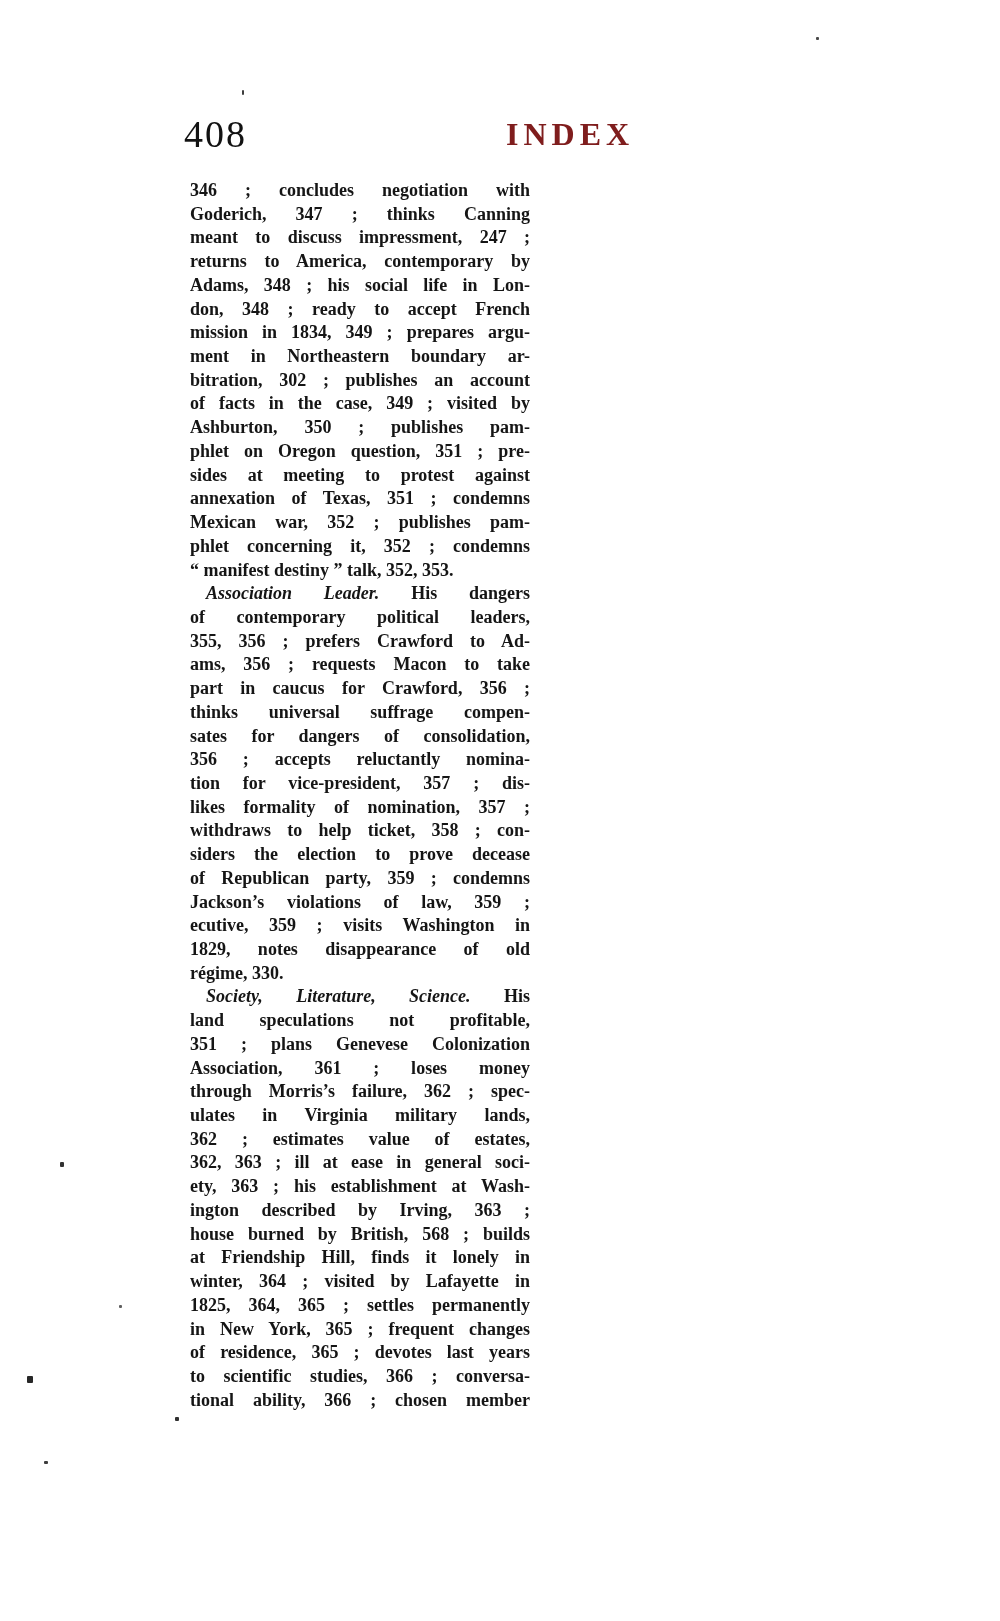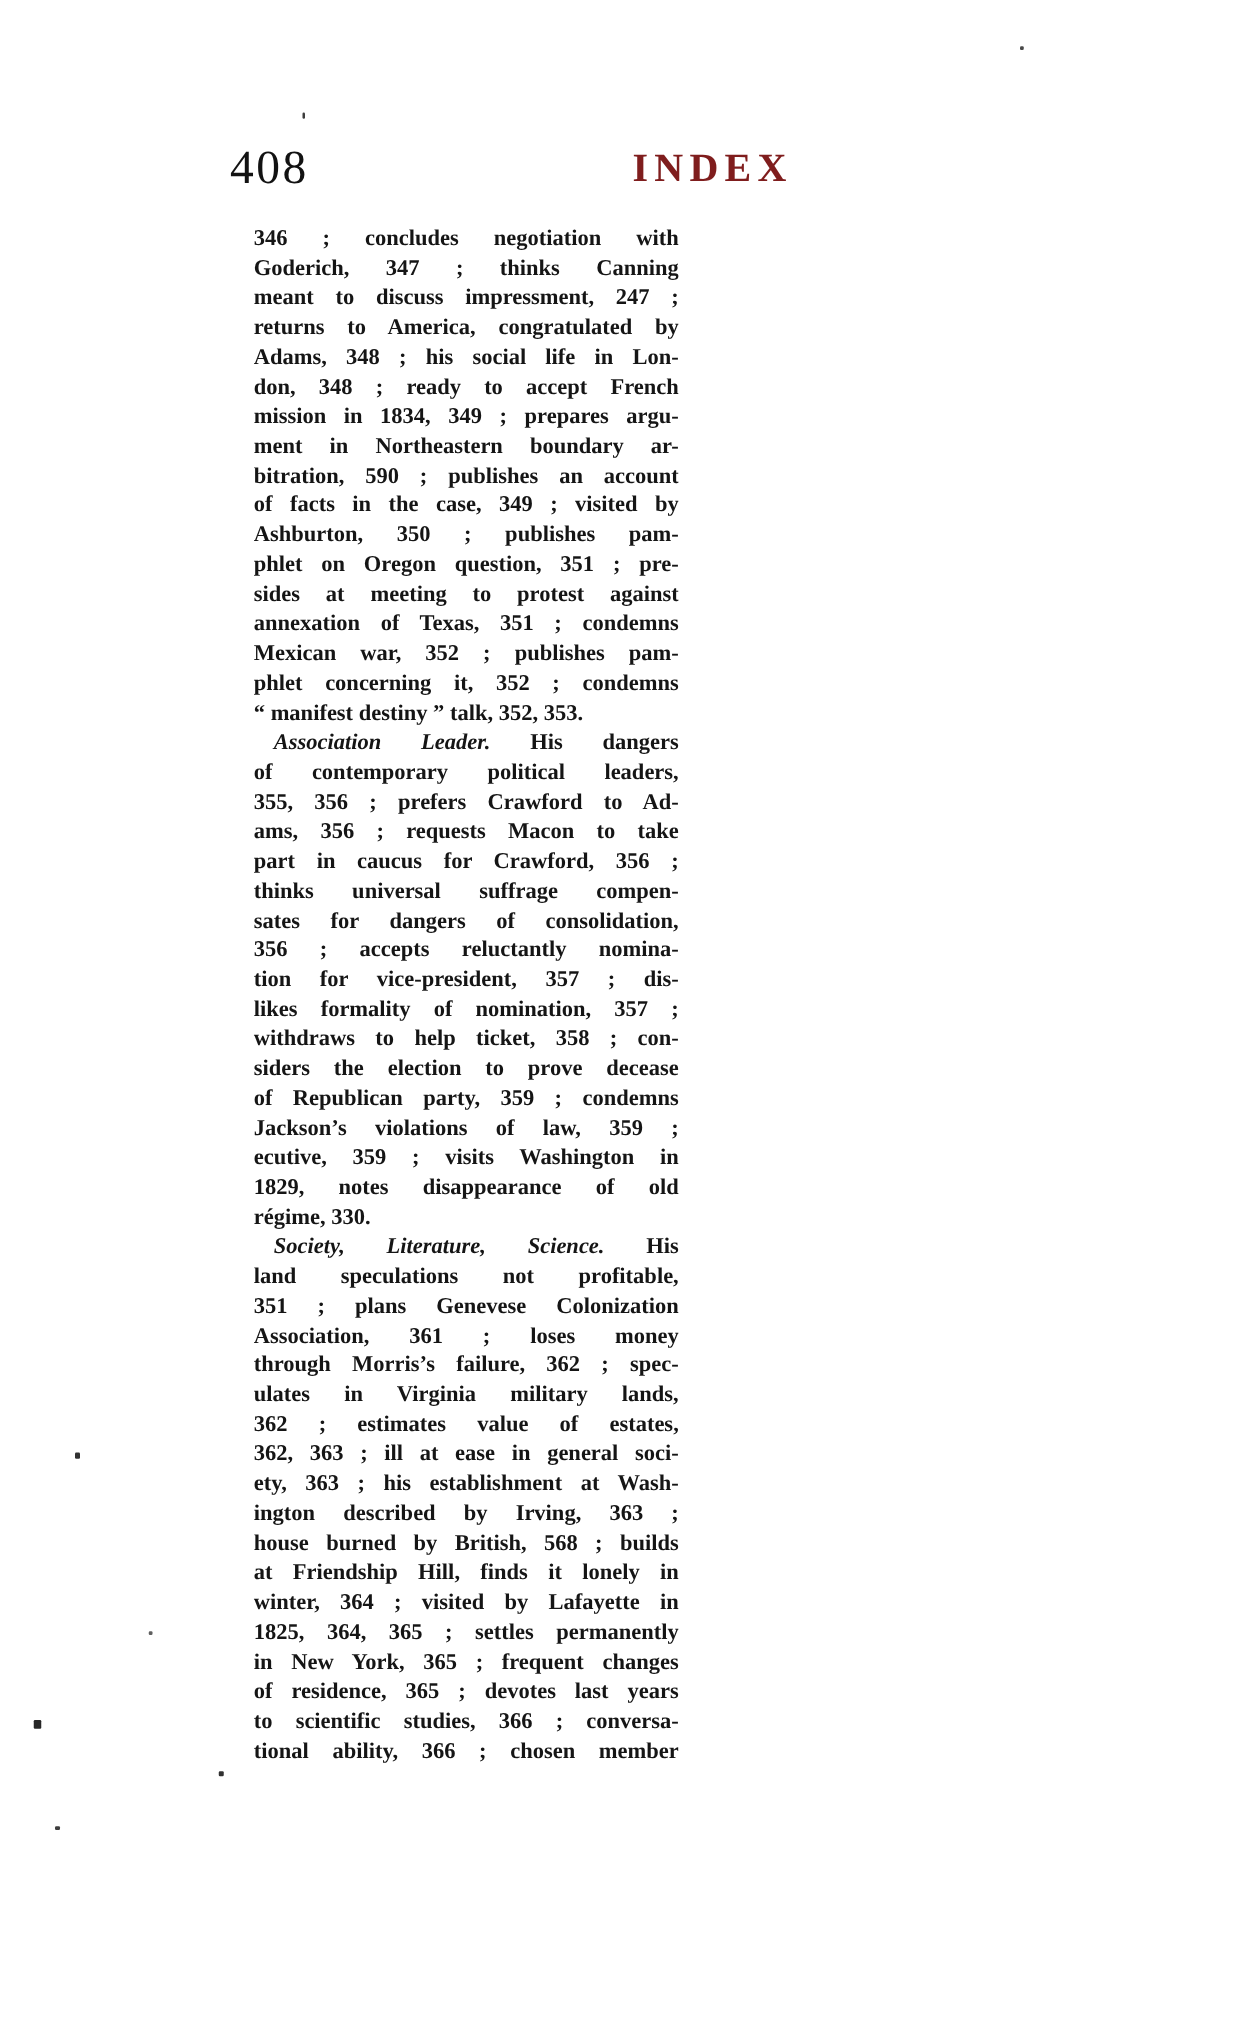--- a/index.html
+++ b/index.html
@@ -28,21 +28,21 @@
     position: absolute;
     left: 506px;
     top: 116px;
     font-size: 32px;
     font-weight: 700;
     letter-spacing: 5px;
     color: #7f1d1d;
   }
   .text-column {
     position: absolute;
-    left: 203px;
+    left: 190px;
     top: 179px;
     width: 340px;
     font-family: Liberation Serif, serif;
   }
   .line {
     font-size: 18px;
     font-weight: 700;
     line-height: 23.72px;
     height: 23.72px;
     text-align: justify;
@@ -71,26 +71,26 @@
 <body>
 
 <div class="page-number">408</div>
 
 <div class="running-head">INDEX</div>
 
 <div class="text-column">
     <div class="line"><span>346 ; concludes negotiation with</span></div>
     <div class="line"><span>Goderich, 347 ; thinks Canning</span></div>
     <div class="line"><span>meant to discuss impressment, 247 ;</span></div>
-    <div class="line"><span>returns to America, congratulated by</span></div>
+    <div class="line"><span>returns to America, contemporary by</span></div>
     <div class="line"><span>Adams, 348 ; his social life in Lon-</span></div>
     <div class="line"><span>don, 348 ; ready to accept French</span></div>
     <div class="line"><span>mission in 1834, 349 ; prepares argu-</span></div>
     <div class="line"><span>ment in Northeastern boundary ar-</span></div>
-    <div class="line"><span>bitration, 590 ; publishes an account</span></div>
+    <div class="line"><span>bitration, 302 ; publishes an account</span></div>
     <div class="line"><span>of facts in the case, 349 ; visited by</span></div>
     <div class="line"><span>Ashburton, 350 ; publishes pam-</span></div>
     <div class="line"><span>phlet on Oregon question, 351 ; pre-</span></div>
     <div class="line"><span>sides at meeting to protest against</span></div>
     <div class="line"><span>annexation of Texas, 351 ; condemns</span></div>
     <div class="line"><span>Mexican war, 352 ; publishes pam-</span></div>
     <div class="line"><span>phlet concerning it, 352 ; condemns</span></div>
     <div class="line para-end"><span>“ manifest destiny ” talk, 352, 353.</span></div>
     <div class="line indent"><i>Association Leader.</i><span> His dangers</span></div>
     <div class="line"><span>of contemporary political leaders,</span></div>

